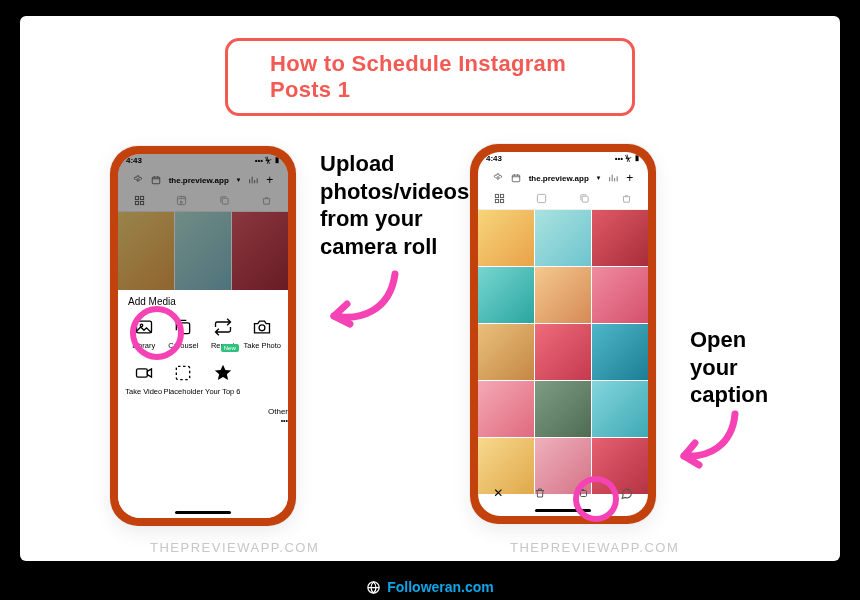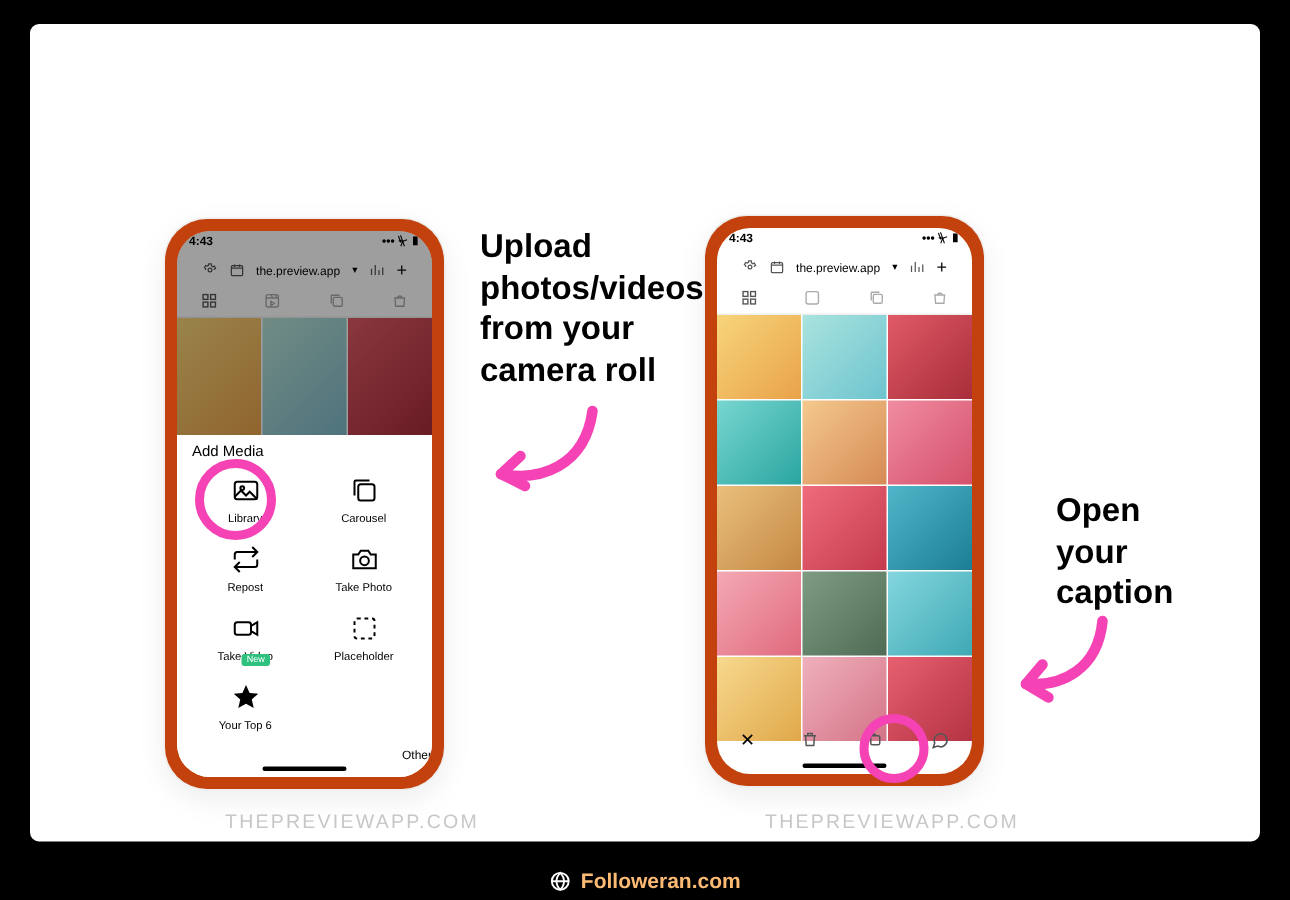--- a/index.html
+++ b/index.html
@@ -52,21 +52,21 @@
     padding: 2px 8px 0;
     font-size: 8px; font-weight: 700;
   }
   .header {
     height: 20px;
     display: flex; align-items: center; justify-content: center;
     gap: 8px;
     padding: 0 6px;
     font-size: 8px;
   }
-  .header .title { font-weight: 400; }
+  .header .title { font-weight: 700; }
   .header svg, .tabs svg { flex-shrink: 0; }
   .tabs {
     height: 22px;
     display: flex; justify-content: space-around; align-items: center;
     border-bottom: 1px solid #eee;
   }
   
   .hero {
     height: 78px;
     display: grid; grid-template-columns: repeat(3,1fr);
@@ -81,21 +81,21 @@
     background: rgba(0,0,0,.38);
   }
   .sheet {
     position: absolute; left:0; right:0; bottom:0; top:136px;
     background: #fff;
   }
   .sheet-title {
     font-size: 10px; padding: 6px 10px 2px; font-weight: 500;
   }
   .media-grid {
-    display: grid; grid-template-columns: 1fr 1fr;
+    display: grid; grid-template-columns: 1fr 1fr 1fr 1fr;
     column-gap: 0; row-gap: 2px;
     padding: 2px 6px;
   }
   .media-item {
     display: flex; flex-direction: column; align-items: center;
     gap: 3px; padding: 5px 0;
     font-size: 7.5px;
   }
   .media-item .ibox {
     width: 22px; height: 22px;
@@ -121,45 +121,48 @@
   .toolbar-bottom {
     position:absolute; bottom:10px; left:0; right:0;
     height:26px; display:flex; justify-content:space-around; align-items:center;
   }
   
   .callout {
     position:absolute;
     font-weight:800; font-size:22px; line-height:1.25;
   }
   .c1 { left:300px; top:134px; width:160px; }
-  .c2 { left:670px; top:310px; width:90px;margin-left:14px; }
+  .c2 { left:670px; top:310px; width:90px; }
   .arrow { position:absolute; }
   .source {
     position:absolute; bottom:6px;
     font-size:13px; letter-spacing:1.5px; color:#c7c7c7;
   }
   .src1 { left:130px; }
   .src2 { left:490px; }
   .footer {
     position:absolute; left:0; right:0; bottom:5px;
-    text-align:center; color:#fdba74; font-size:14px; font-weight:700;
+    text-align:center; color:#0ea5e9; font-size:14px; font-weight:700;
     display:flex; align-items:center; justify-content:center; gap:6px;
   }
   .globe { width:15px; height:15px; }
   .badge-new {
     font-size:6px; background:#2ec27e; color:#fff;
     padding:1px 3px; border-radius:2px; position:absolute;
     margin-left:14px; margin-top:-18px;
   }
 </style>
 </head>
 <body>
 
 <div class="canvas">
 
+  <div class="title-box">
+    <span>How to Schedule Instagram Posts 1</span>
+  </div>
 
   <div class="phone phone-left">
     <div class="screen">
       <div class="statusbar">
         <span>4:43</span>
         <span>••• ⏧ ▮</span>
       </div>
       <div class="header">
         <svg width="10" height="10" viewBox="0 0 24 24" fill="none" stroke="#555" stroke-width="2">
             <circle cx="12" cy="12" r="3"></circle>

